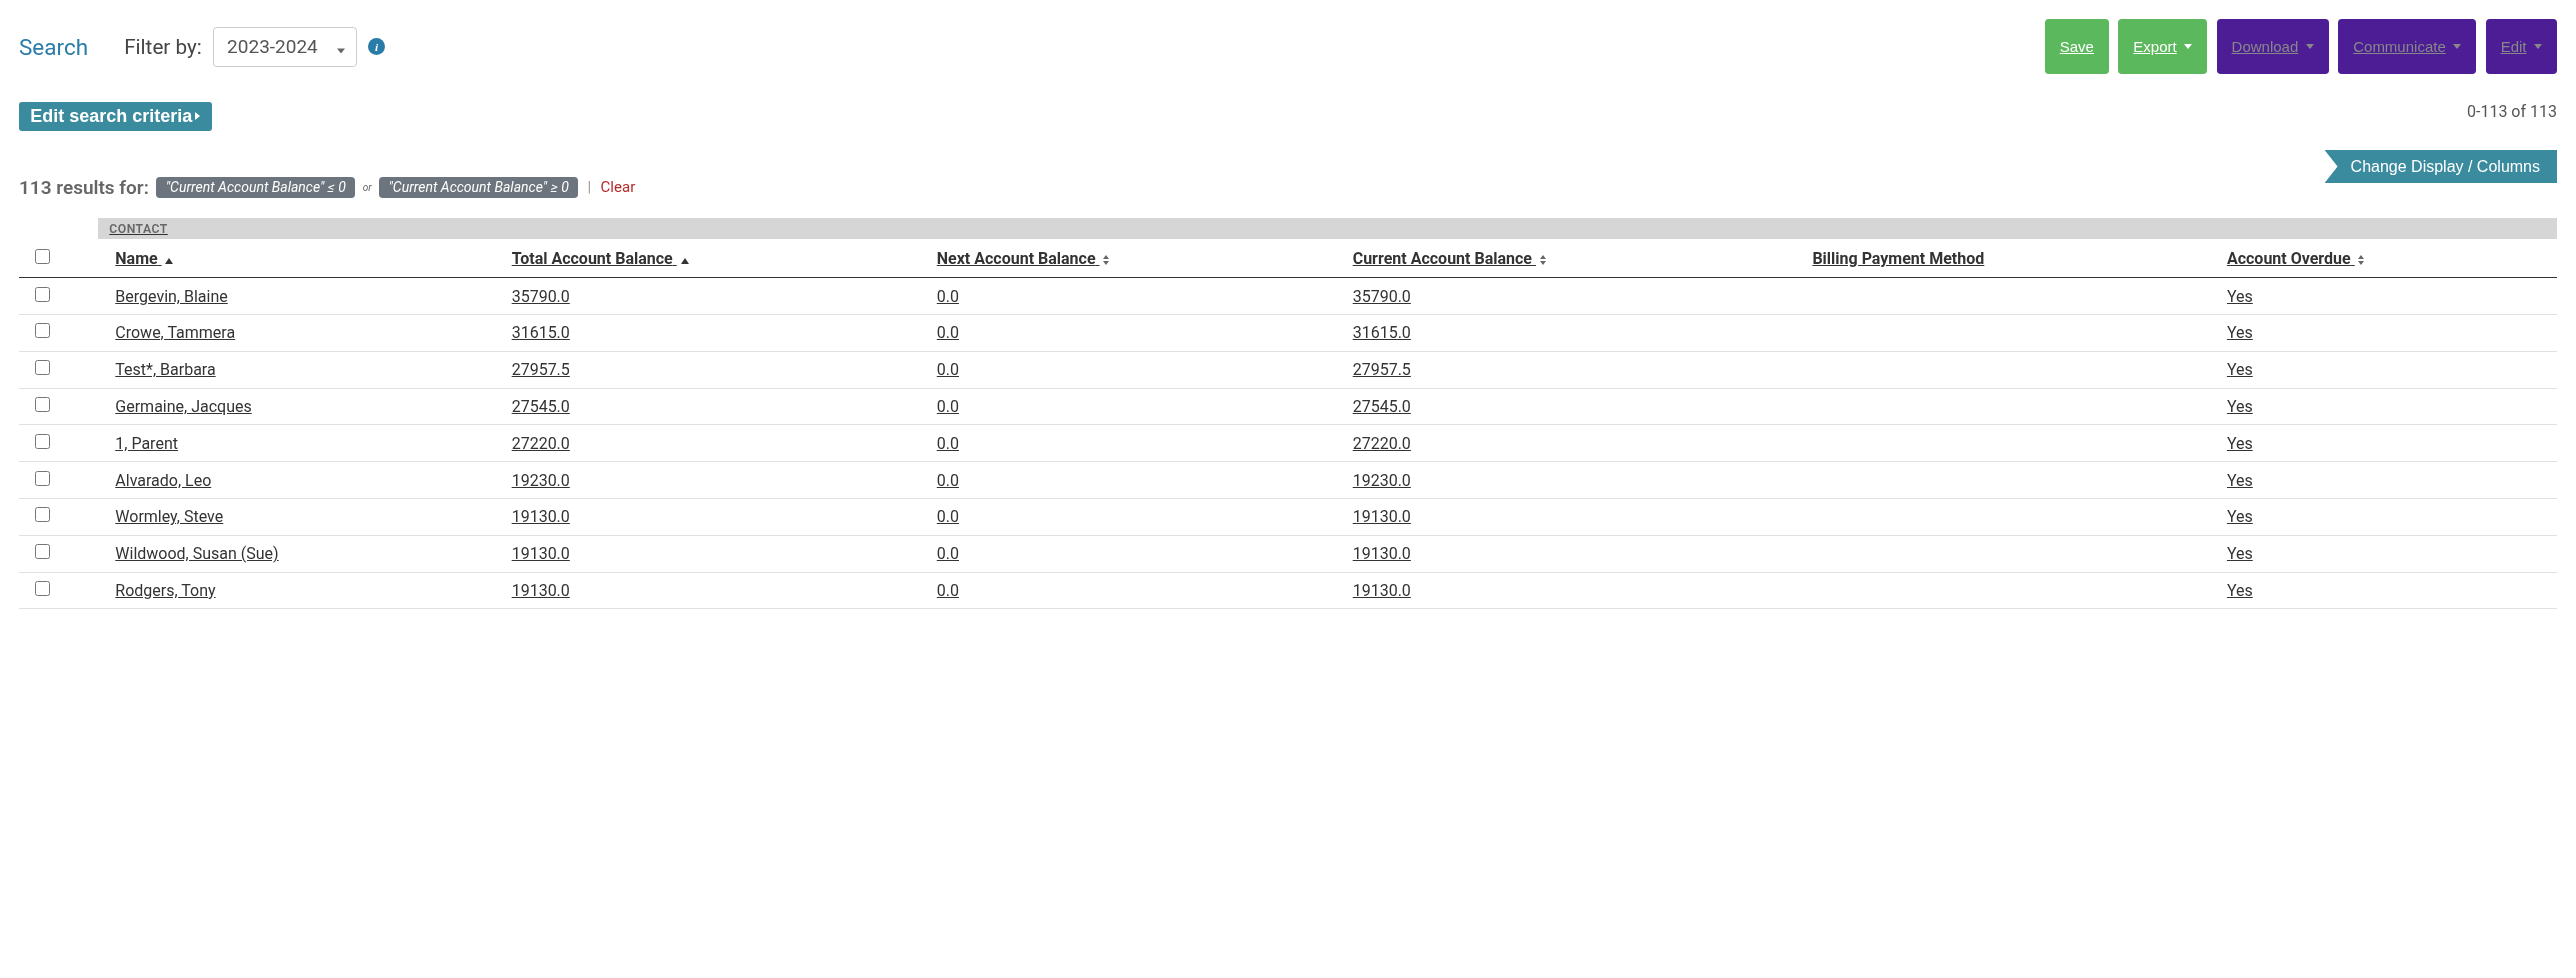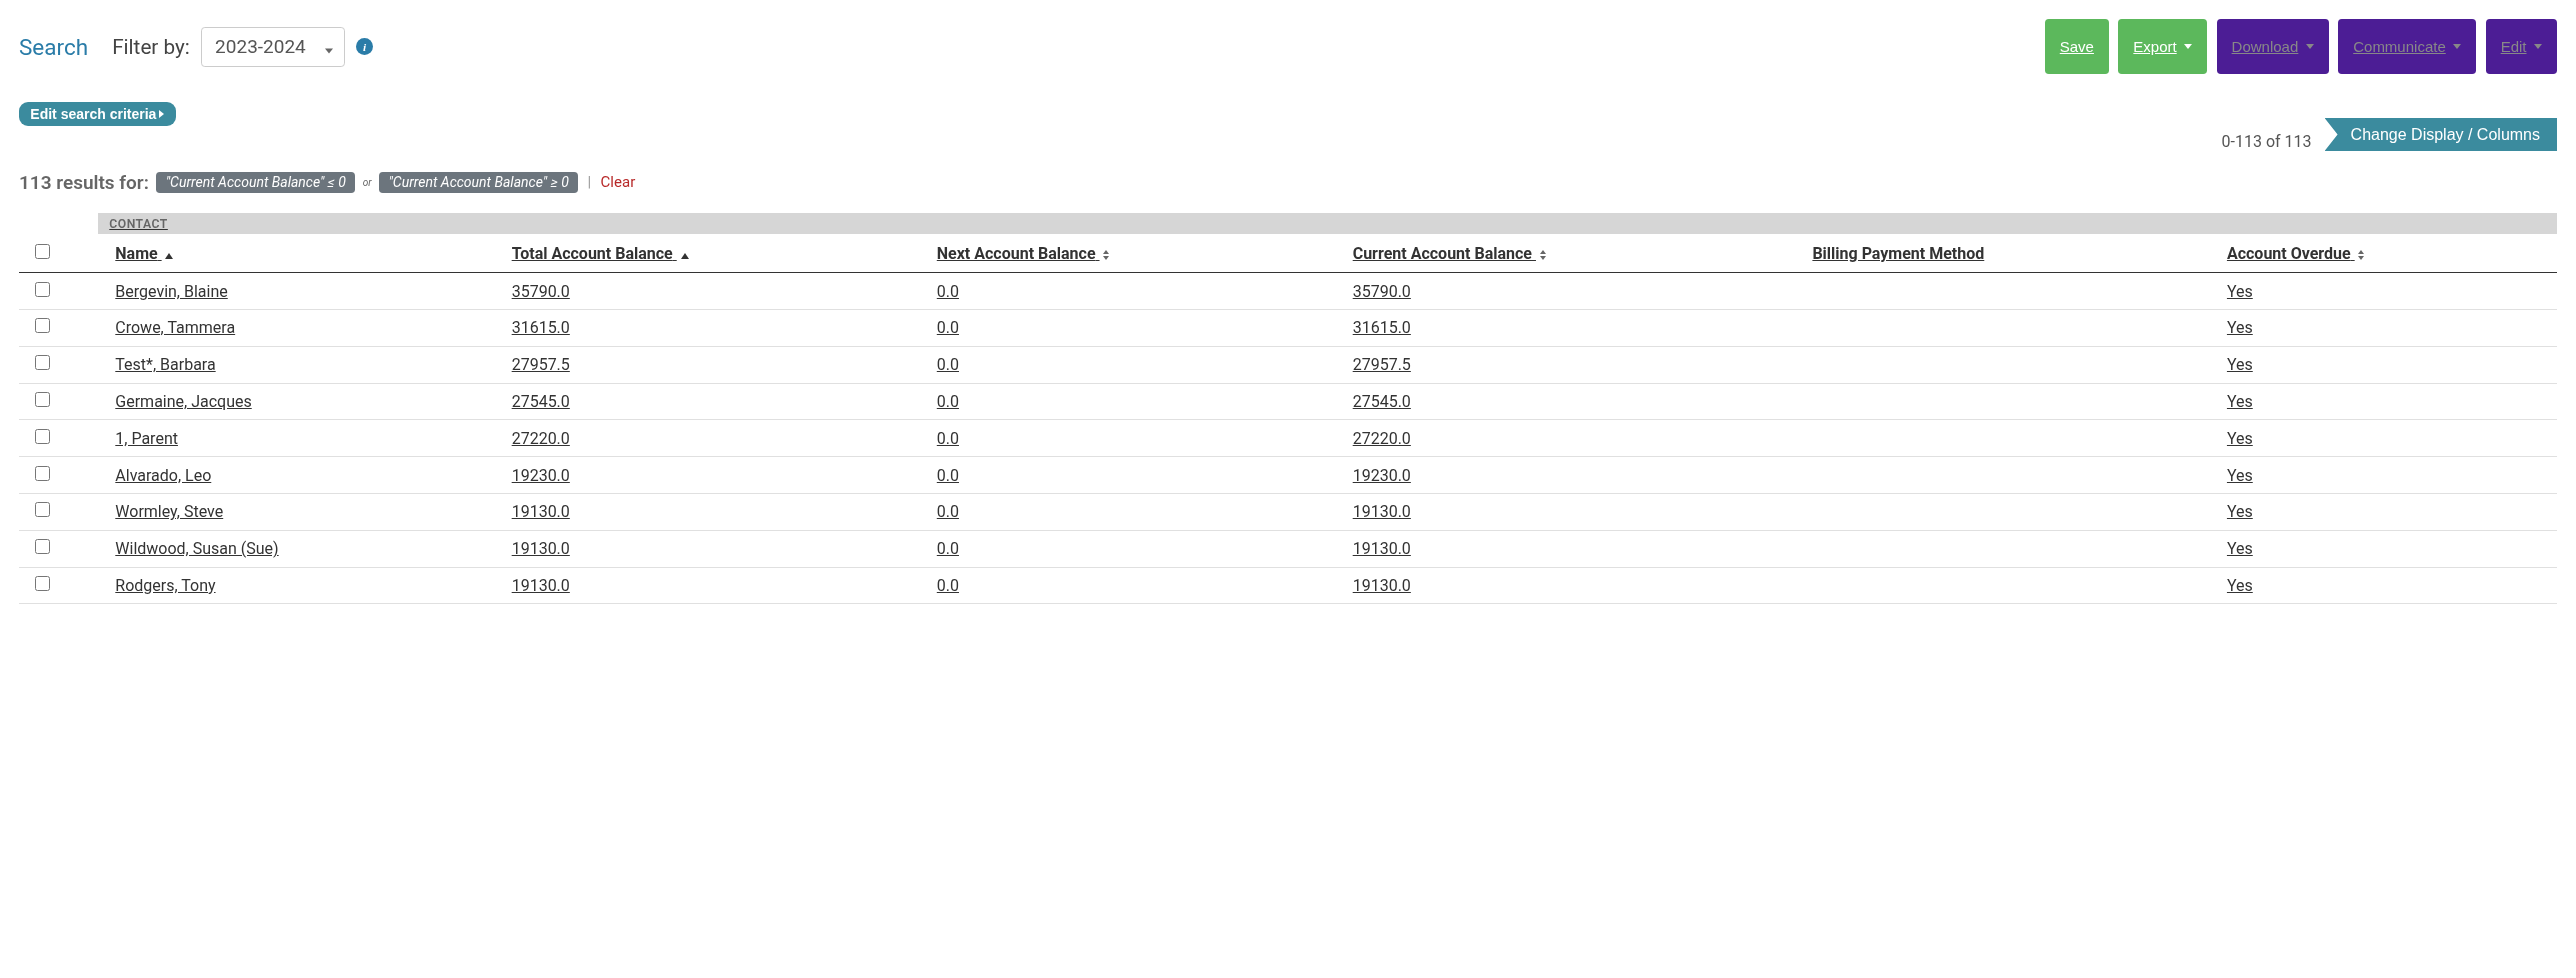--- a/index.html
+++ b/index.html
@@ -16,21 +16,21 @@
     }
     .top-bar {
       display: flex;
       align-items: center;
       justify-content: space-between;
       margin-bottom: 28px;
     }
     .top-left {
       display: flex;
       align-items: center;
-      gap: 24px;
+      gap: 36px;
     }
     .search-link {
       color: #2a7ca8;
       font-size: 22.5px;
       font-weight: 400;
       cursor: pointer;
     }
     .filter-group {
       display: flex;
       align-items: center;
@@ -109,22 +109,22 @@
     }
     .criteria-left {
       display: flex;
       flex-direction: column;
       gap: 11.3px;
     }
     .edit-criteria-btn {
       background: #3b8b9e;
       color: #fff;
       padding: 3.8px 11.3px;
-      border-radius: 9px;
-      font-size: 14px;
+      border-radius: 3px;
+      font-size: 18px;
       font-weight: 600;
       border: none;
       cursor: pointer;
       display: inline-flex;
       align-items: center;
       gap: 3px;
       width: fit-content;
     }
     .chevron-right {
       display: inline-block;
@@ -163,21 +163,21 @@
       color: #999;
       margin: 0 1.9px;
     }
     .clear-link {
       color: #b82a2a;
       font-size: 15px;
       cursor: pointer;
     }
     .criteria-right {
       display: flex;
-      flex-direction: row;
+      flex-direction: column;
       align-items: flex-end;
       gap: 13px;
     }
     .range-text {
       color: #555;
       font-size: 16px;
     }
     .change-display-btn {
       background: #3b8b9e;
       color: #fff;

